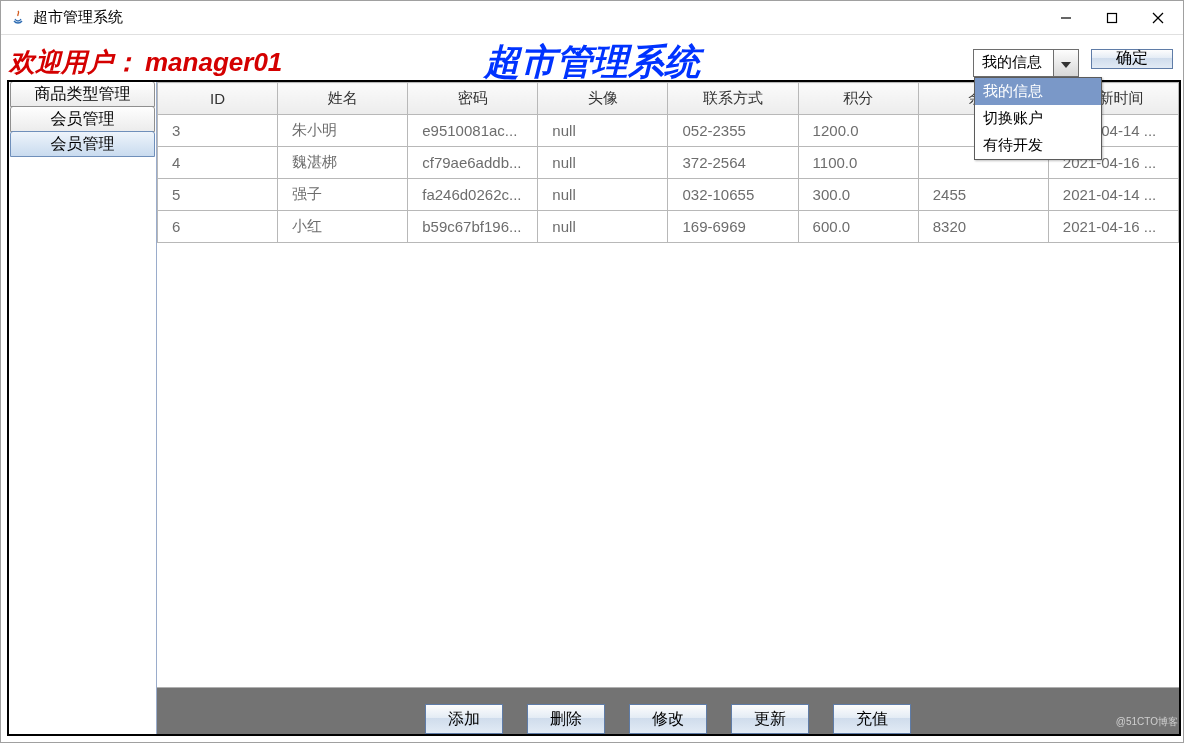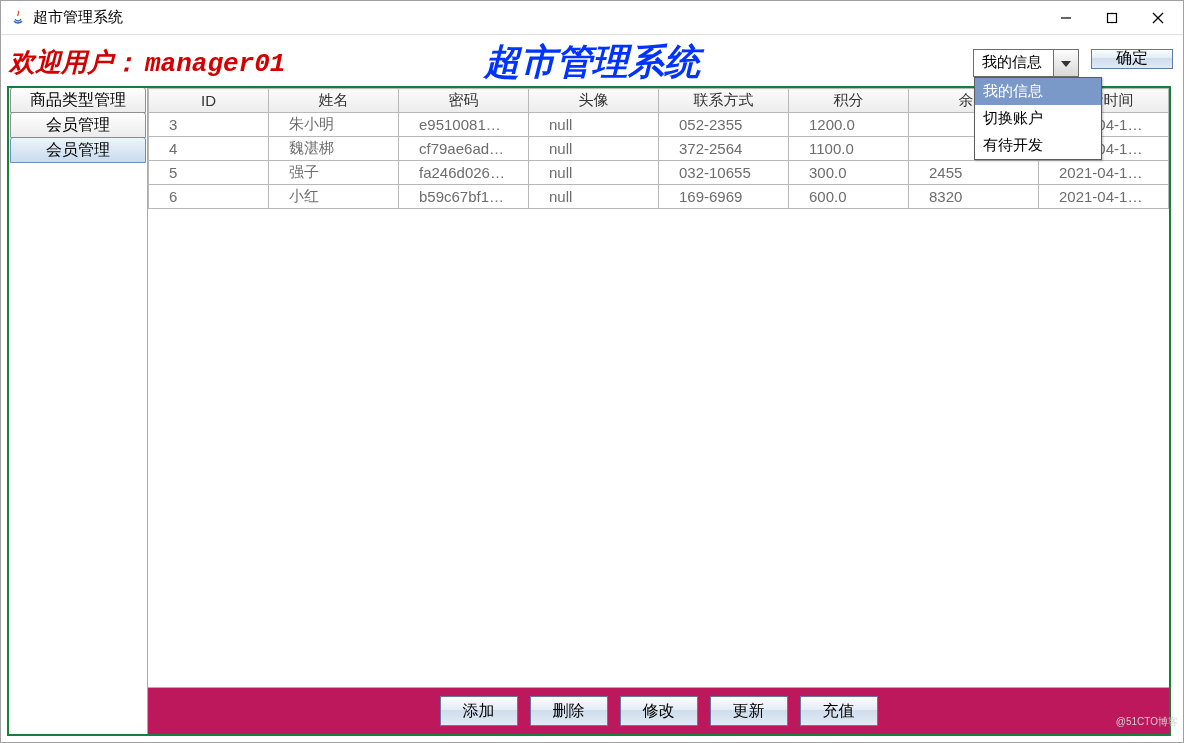--- a/index.html
+++ b/index.html
@@ -33,23 +33,22 @@
   .titlebar .title { font-size: 15px; color: #000; }
   .titlebar .spacer { flex: 1; }
   .winbtn {
     width: 46px; height: 30px;
     display: inline-flex; align-items: center; justify-content: center;
     color: #000; font-size: 14px;
   }
 
   .header-row {
     display: flex; align-items: center;
-    padding: 10px 10px 6px 8px;
+    padding: 10px 10px 0 8px;
     position: relative;
-    font-family: Liberation Mono, monospace;
   }
   .welcome {
     font-size: 26px;
     font-style: italic;
     font-weight: bold;
     white-space: nowrap;
   }
   .welcome .w1 { color: #d40000; }
   .welcome .w2 { color: #d40000; margin-left: 6px; }
   .systitle {
@@ -111,22 +110,22 @@
     padding: 0 14px;
     border: 1px solid #5f7ca7;
     background: linear-gradient(#fdfdfd,#e4ecf5 45%,#cfdcec 46%,#e2ebf5);
     font-size: 16px;
     color: #000;
   }
 
   .body-row {
     flex: 1;
     display: flex;
-    border: 2px solid #15803d;
-    margin: 0 12px 6px 6px;
+    border: 2px solid #000000;
+    margin: 0 2px 6px 6px;
     overflow: hidden;
   }
   .sidebar {
     width: 148px;
     display: flex; flex-direction: column;
     border-right: 1px solid #9aaccb;
     background: #fff;
   }
   .tab {
     height: 26px;
@@ -155,38 +154,38 @@
     border-bottom: 1px solid #b0b0b0;
   }
   table.grid {
     border-collapse: collapse;
     width: 100%;
     table-layout: fixed;
   }
   table.grid th, table.grid td {
     border: 1px solid #b8b8b8;
     font-size: 15px;
-    height: 24px;
-    padding: 2px 20px;
+    height: 32px;
+    padding: 2px 14px;
     text-align: left;
     overflow: hidden; white-space: nowrap; text-overflow: ellipsis;
   }
   table.grid th {
     background: linear-gradient(#fbfbfb,#ececec);
     font-weight: normal;
     text-align: center;
     color: #333;
   }
   table.grid td { color: #6d6d6d; }
 
   .footer-btns {
     height: 46px;
-    display: flex; align-items: center; justify-content: center;
-    gap: 12px;
-    background: #be185d;
+    display: flex; align-items: flex-end; justify-content: center;
+    gap: 24px;
+    background: #737373;
   }
   .footer-btns .btn { min-width: 78px; height: 30px; font-size: 16px; }
 
   .watermark {
     position: absolute;
     right: 6px; bottom: 14px;
     font-size: 10px;
     color: #d0d0d0;
     pointer-events: none;
   }

